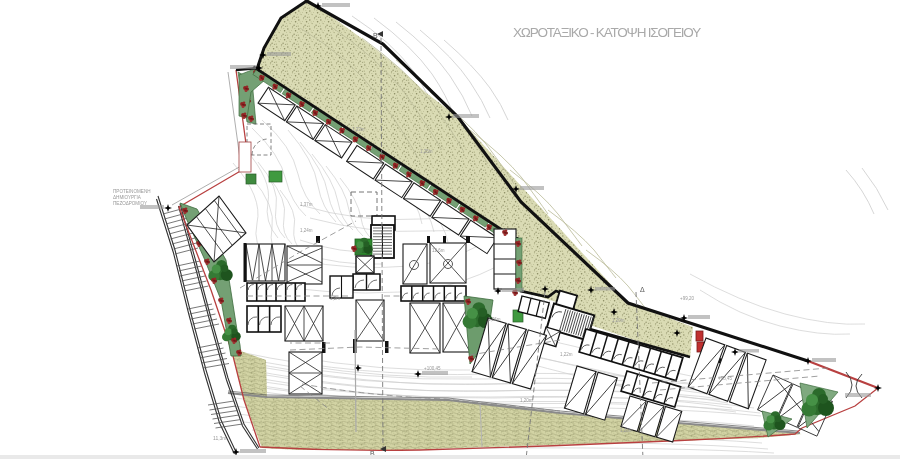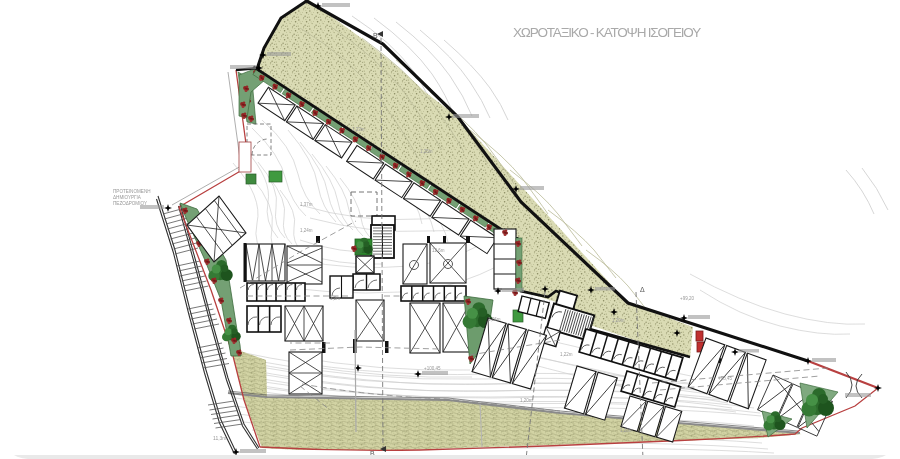--- a/index.html
+++ b/index.html
@@ -1,17 +1,17 @@
 <!DOCTYPE html>
 <html><head>
 <meta charset="utf-8">
 <style>
 html,body{margin:0;padding:0;background:#ffffff;}
 #wrap{width:900px;height:459px;position:relative;overflow:hidden;background:#fff;
-font-family:"Liberation Sans", sans-serif;border-radius:28px;}
+font-family:"Liberation Sans", sans-serif;}
 svg{display:block;}
 </style>
 </head>
 <body>
 <div id="wrap">
 <svg width="900" height="459" viewBox="0 0 900 459">
 <defs>
 <pattern id="stip" width="11" height="9" patternUnits="userSpaceOnUse">
   <circle cx="1.8" cy="2.1" r="0.75" fill="#8f9067"></circle>
   <circle cx="6.4" cy="0.8" r="0.55" fill="#9a9b70"></circle>

